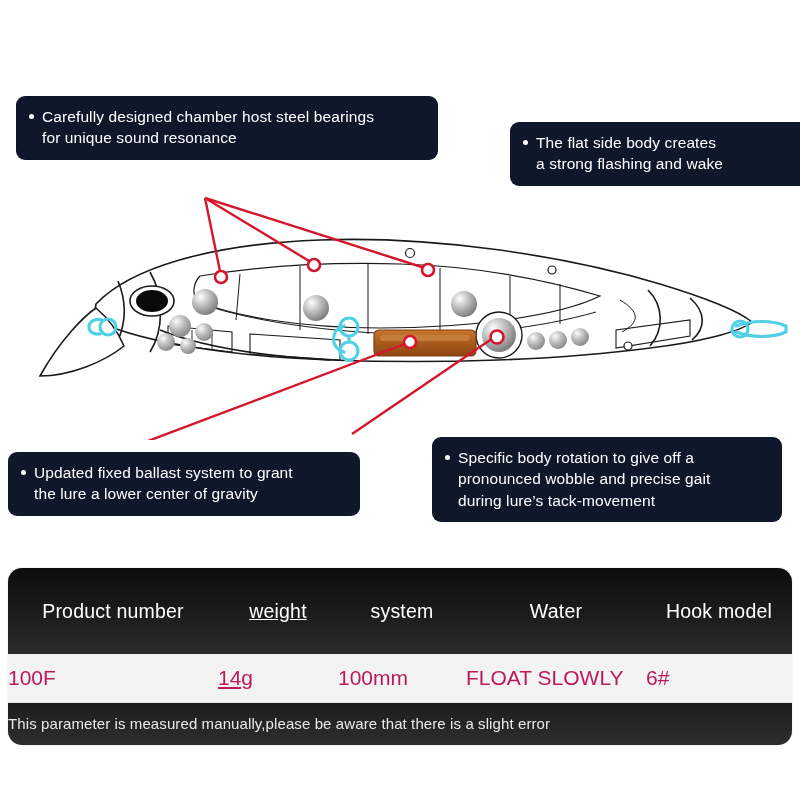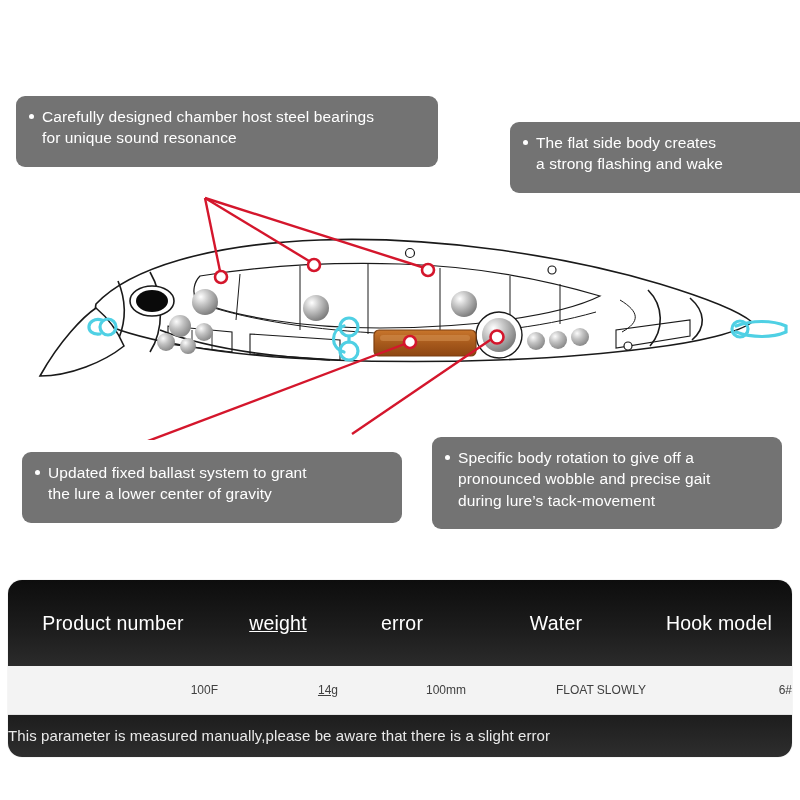--- a/index.html
+++ b/index.html
@@ -17,46 +17,46 @@
   #stage {
     position: relative;
     width: 800px;
     height: 800px;
     background: #ffffff;
   }
 
   
   .callout {
     position: absolute;
-    background: #737373;
+    background: #0f172a;
     color: #ffffff;
     border-radius: 9px;
     box-sizing: border-box;
-    padding: 10px 14px 18px 26px;
+    padding: 10px 14px 11px 26px;
     font-size: 15.5px;
     line-height: 1.38;
     letter-spacing: 0.1px;
   }
   .callout .bullet {
     position: absolute;
     left: 13px;
     top: 18px;
     width: 5px;
     height: 5px;
     border-radius: 50%;
     background: #ffffff;
   }
   .callout .txt {
     display: block;
     white-space: pre-line;
   }
 
   #callout-bearings { left: 16px;  top: 96px;  width: 422px; }
   #callout-flatside { left: 510px; top: 122px; width: 302px; }
-  #callout-ballast  { left: 22px;  top: 452px; width: 380px; }
+  #callout-ballast  { left: 8px;  top: 452px; width: 352px; }
   #callout-rotation { left: 432px; top: 437px; width: 350px; }
 
   
   #lure-svg {
     position: absolute;
     left: 0;
     top: 180px;
     width: 800px;
     height: 260px;
   }
@@ -66,21 +66,21 @@
     top: 180px;
     width: 800px;
     height: 260px;
     pointer-events: none;
   }
 
   
   #spec-table {
     position: absolute;
     left: 8px;
-    top: 580px;
+    top: 568px;
     width: 784px;
     border-radius: 14px;
     overflow: hidden;
     box-shadow: 0 0 0 1px rgba(0,0,0,0.04);
   }
   #spec-head {
     background: linear-gradient(180deg,#0d0d0d 0%, #1c1c1c 55%, #2b2b2b 100%);
     display: flex;
     align-items: center;
     height: 86px;
@@ -92,23 +92,23 @@
     letter-spacing: 0.2px;
   }
   #spec-row {
     background: #f3f3f3;
     display: flex;
     align-items: center;
     height: 48px;
     border-bottom: 1px solid #e2e2e2;
   }
   #spec-row .cell {
-    color: #404040;
-    font-size: 12px;
-    text-align: right;
+    color: #be185d;
+    font-size: 21px;
+    text-align: left;
   }
   .c0 { flex: 0 0 210px; }
   .c1 { flex: 0 0 120px; text-decoration: underline; }
   .c2 { flex: 0 0 128px; }
   .c3 { flex: 0 0 180px; }
   .c4 { flex: 1 1 auto; }
 
   #spec-note {
     background: linear-gradient(180deg,#1d1d1d 0%, #2e2e2e 100%);
     color: #e9e9e9;
@@ -256,21 +256,21 @@
     <span class="bullet"></span>
     <span class="txt">Specific body rotation to give off a
 pronounced wobble and precise gait
 during lure’s tack-movement</span>
   </div>
 
   <div id="spec-table">
     <div id="spec-head">
       <div class="cell c0">Product number</div>
       <div class="cell c1">weight</div>
-      <div class="cell c2">error</div>
+      <div class="cell c2">system</div>
       <div class="cell c3">Water</div>
       <div class="cell c4">Hook model</div>
     </div>
     <div id="spec-row">
       <div class="cell c0">100F</div>
       <div class="cell c1">14g</div>
       <div class="cell c2">100mm</div>
       <div class="cell c3">FLOAT SLOWLY</div>
       <div class="cell c4">6#</div>
     </div>

